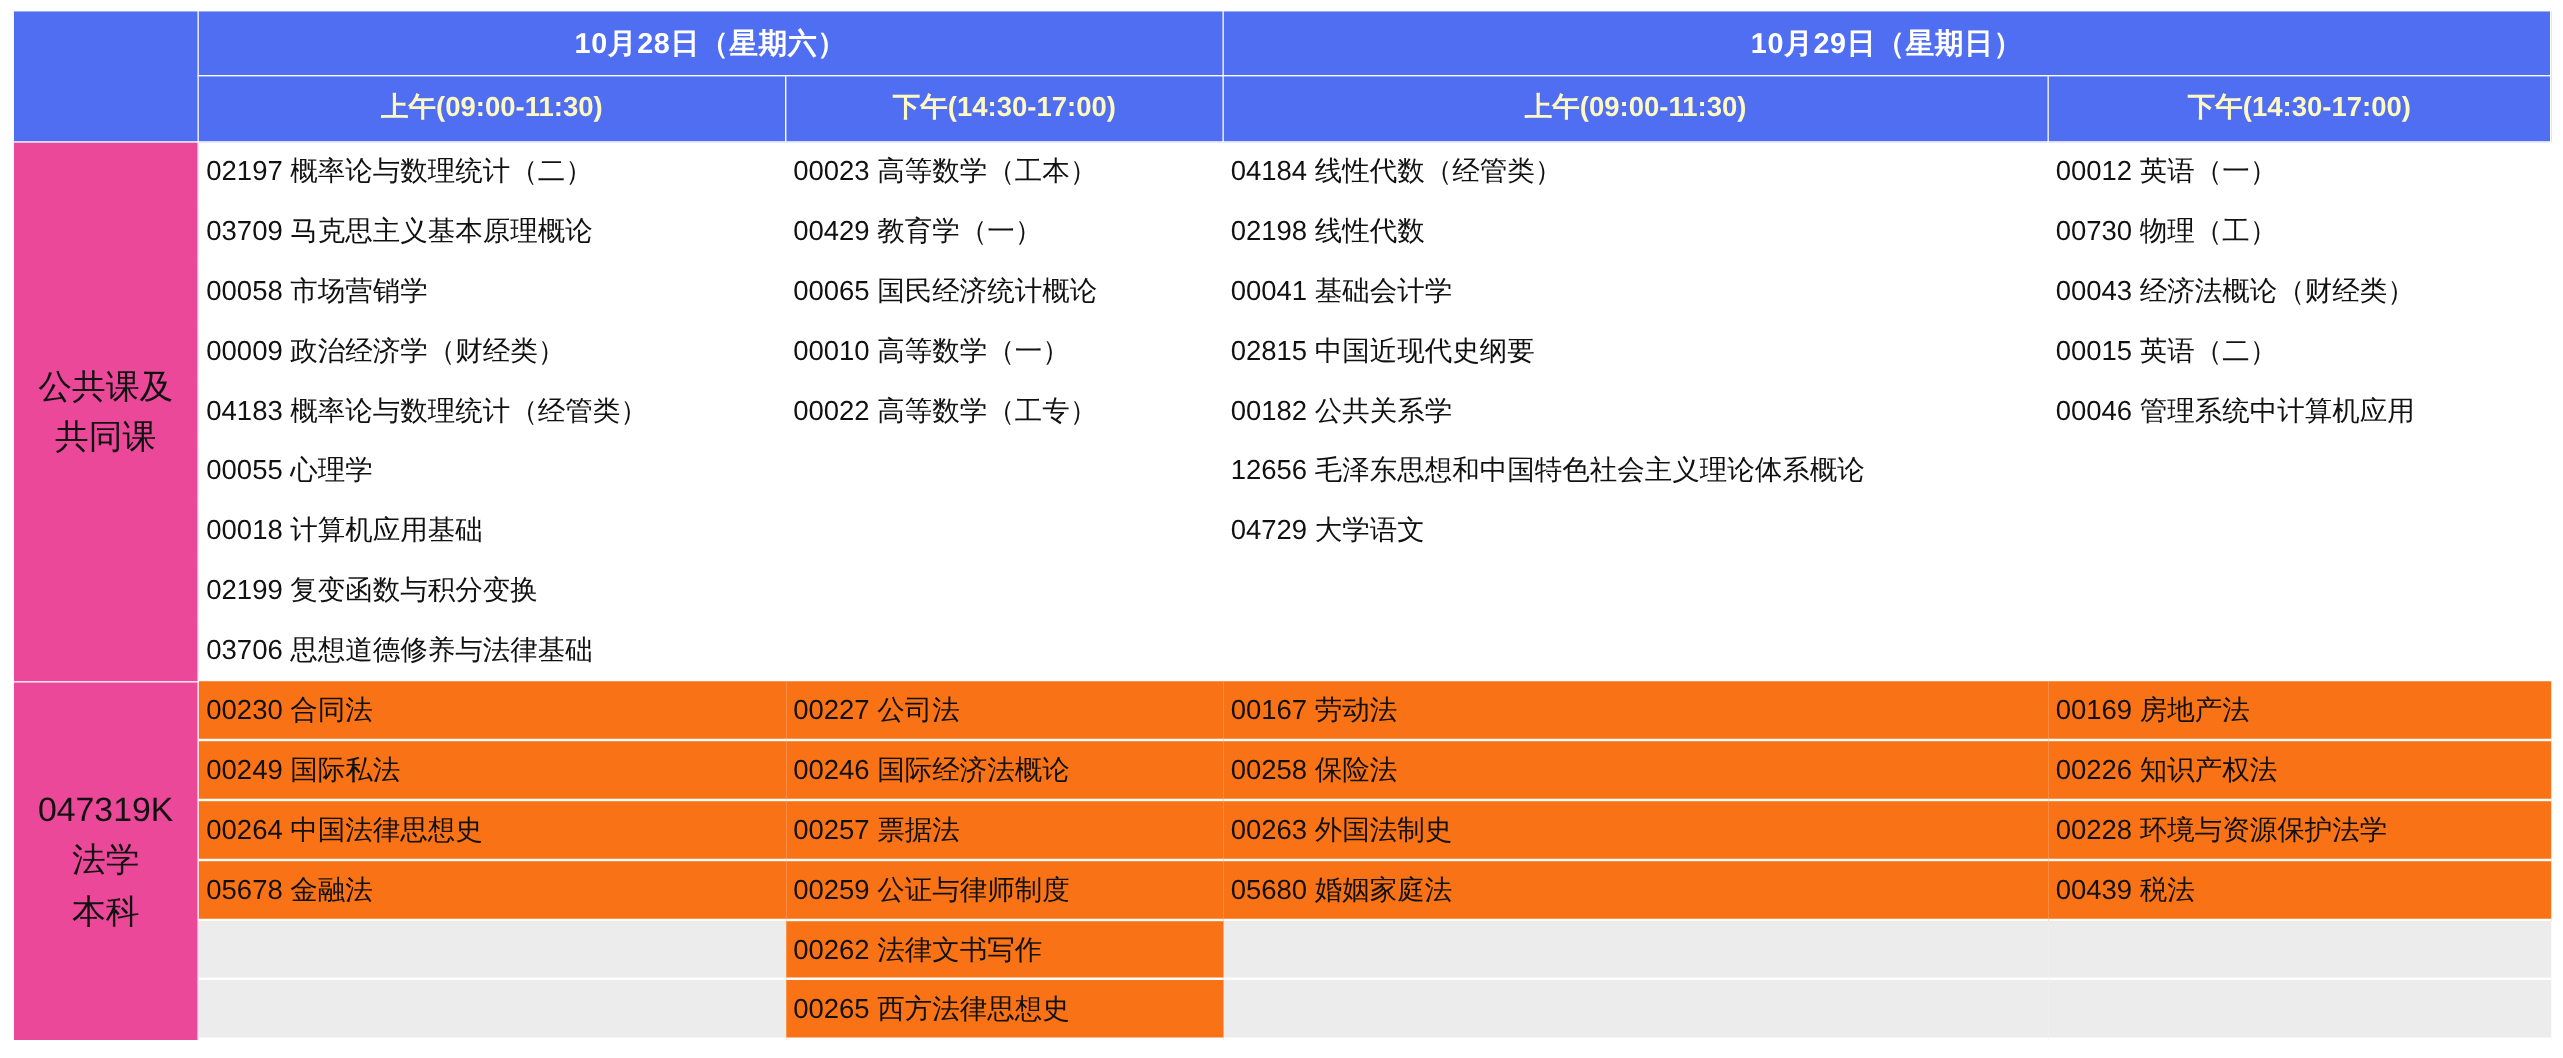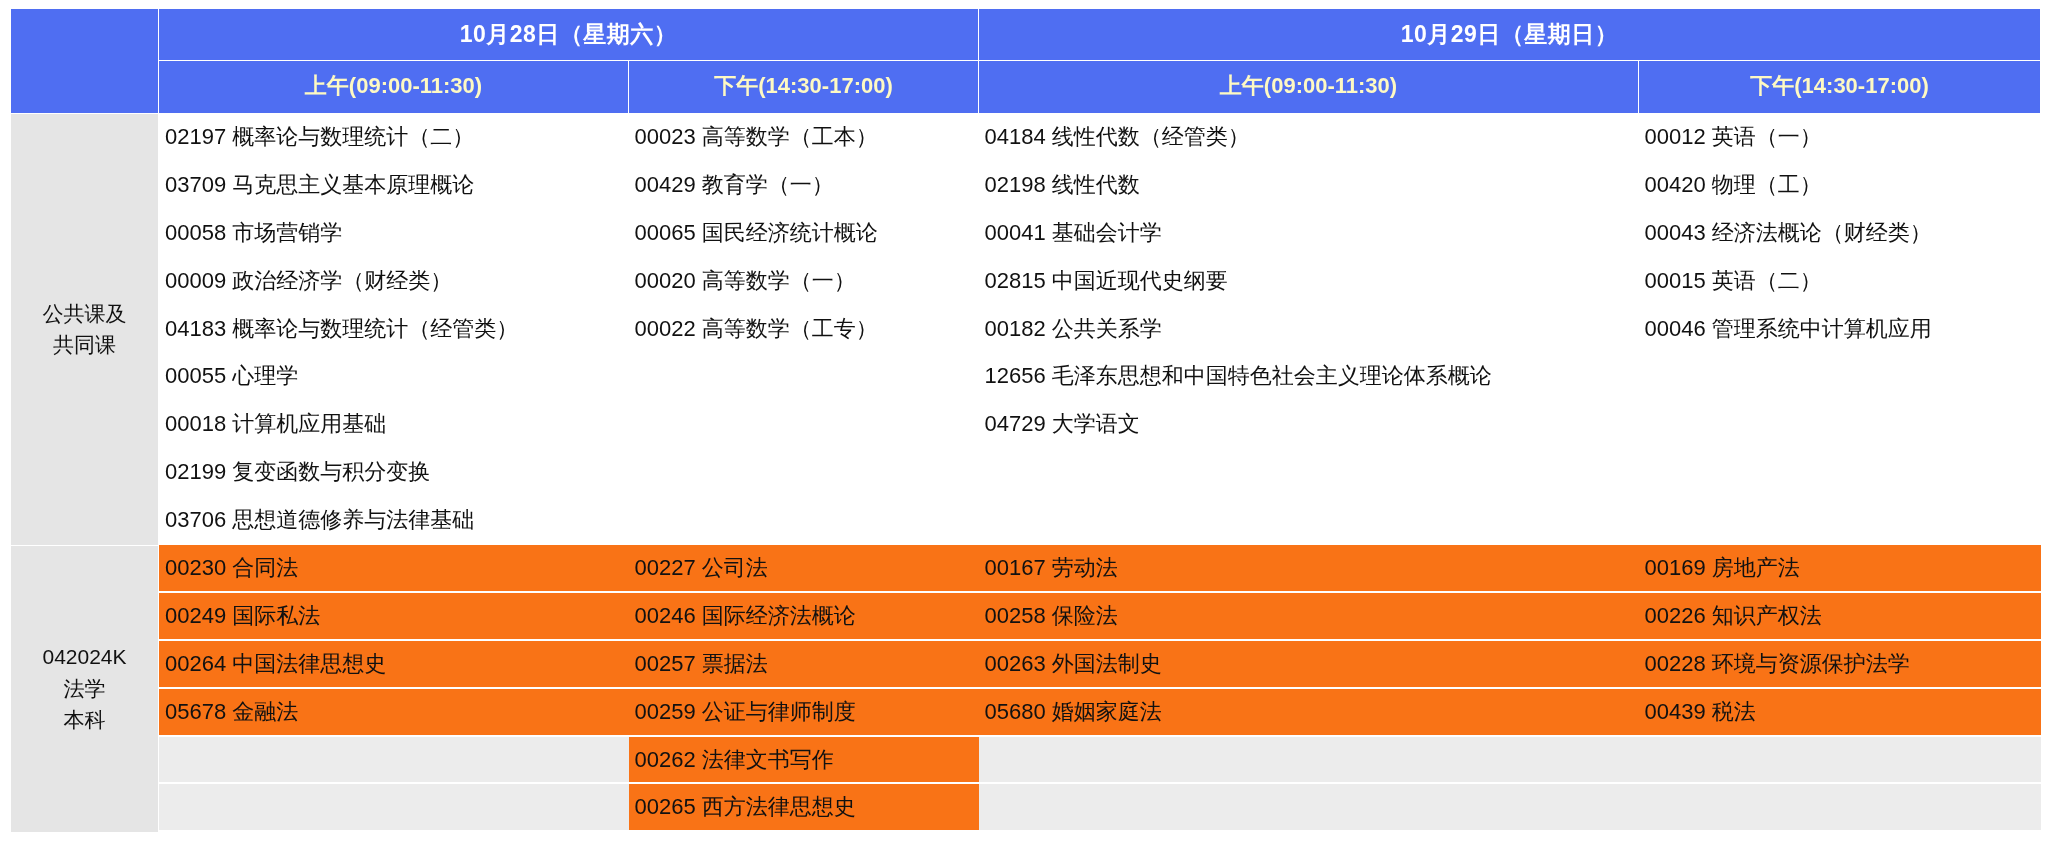--- a/index.html
+++ b/index.html
@@ -45,24 +45,24 @@
     font-weight: bold;
     padding: 10px 6px 12px 6px;
     text-align: center;
     border: 1px solid #ffffff;
   }
   th.corner {
     background: #4f6ef2;
     border: 1px solid #ffffff;
   }
   td.row-label {
-    font-size: 21px;
+    font-size: 27px;
     text-align: center;
     vertical-align: middle;
-    background: #e5e5e5;
+    background: #ec4899;
     border: 1px solid #ffffff;
     line-height: 1.5;
     padding: 6px 4px;
   }
   td.cell {
     vertical-align: top;
     padding: 0;
     border: 0;
     background: transparent;
   }
@@ -135,48 +135,48 @@
               <li>00018 计算机应用基础</li>
               <li>02199 复变函数与积分变换</li>
               <li>03706 思想道德修养与法律基础</li>
             </ul>
         </td>
         <td class="cell">
           <ul class="course-list">
               <li>00023 高等数学（工本）</li>
               <li>00429 教育学（一）</li>
               <li>00065 国民经济统计概论</li>
-              <li>00020 高等数学（一）</li>
+              <li>00010 高等数学（一）</li>
               <li>00022 高等数学（工专）</li>
             </ul>
         </td>
         <td class="cell">
           <ul class="course-list">
               <li>04184 线性代数（经管类）</li>
               <li>02198 线性代数</li>
               <li>00041 基础会计学</li>
               <li>02815 中国近现代史纲要</li>
               <li>00182 公共关系学</li>
               <li>12656 毛泽东思想和中国特色社会主义理论体系概论</li>
               <li>04729 大学语文</li>
             </ul>
         </td>
         <td class="cell">
           <ul class="course-list">
               <li>00012 英语（一）</li>
-              <li>00420 物理（工）</li>
+              <li>00730 物理（工）</li>
               <li>00043 经济法概论（财经类）</li>
               <li>00015 英语（二）</li>
               <li>00046 管理系统中计算机应用</li>
             </ul>
         </td>
       </tr>
       <tr class="zebra">
         <td class="row-label">
-          <div>042024K</div>
+          <div>047319K</div>
           <div>法学</div>
           <div>本科</div>
         </td>
         <td class="cell">
           <ul class="course-list">
               <li>00230 合同法</li>
               <li>00249 国际私法</li>
               <li>00264 中国法律思想史</li>
               <li>05678 金融法</li>
               <li class="empty">&nbsp;</li>

